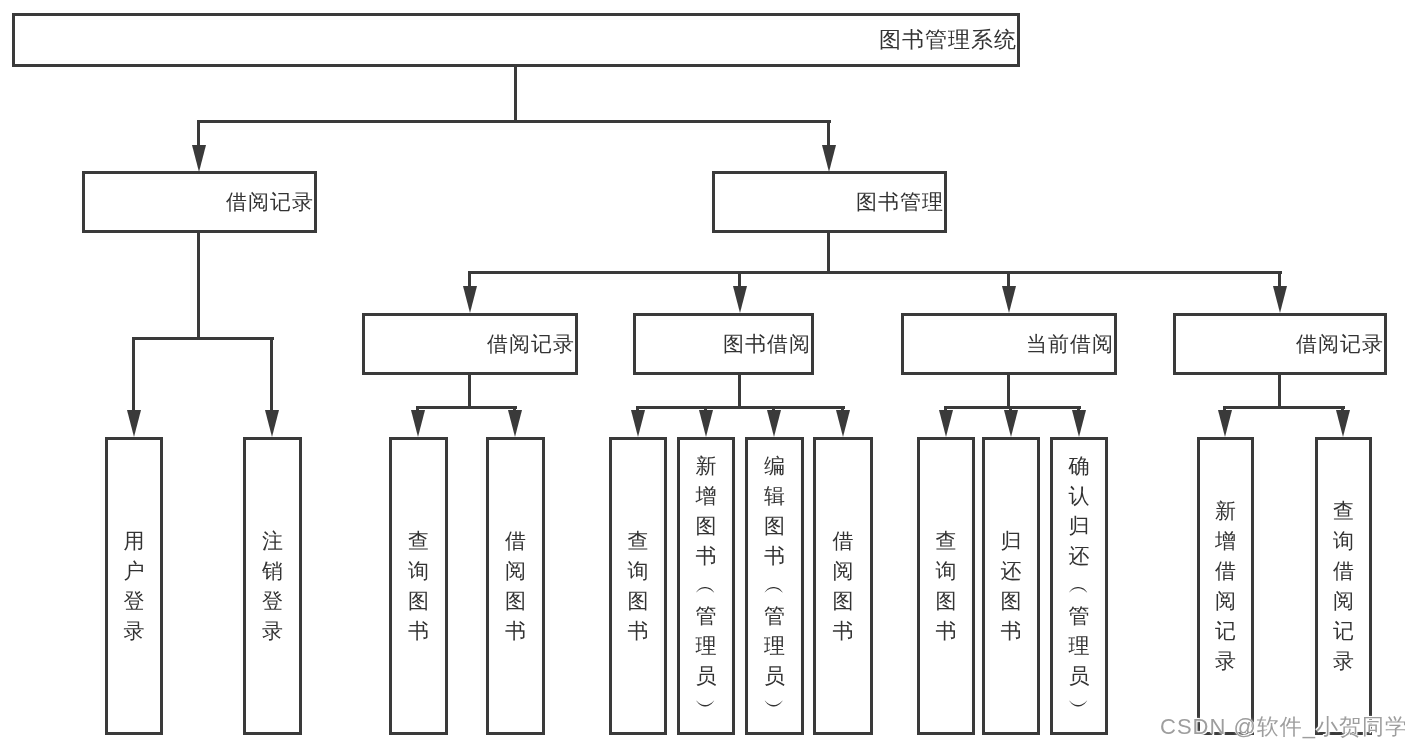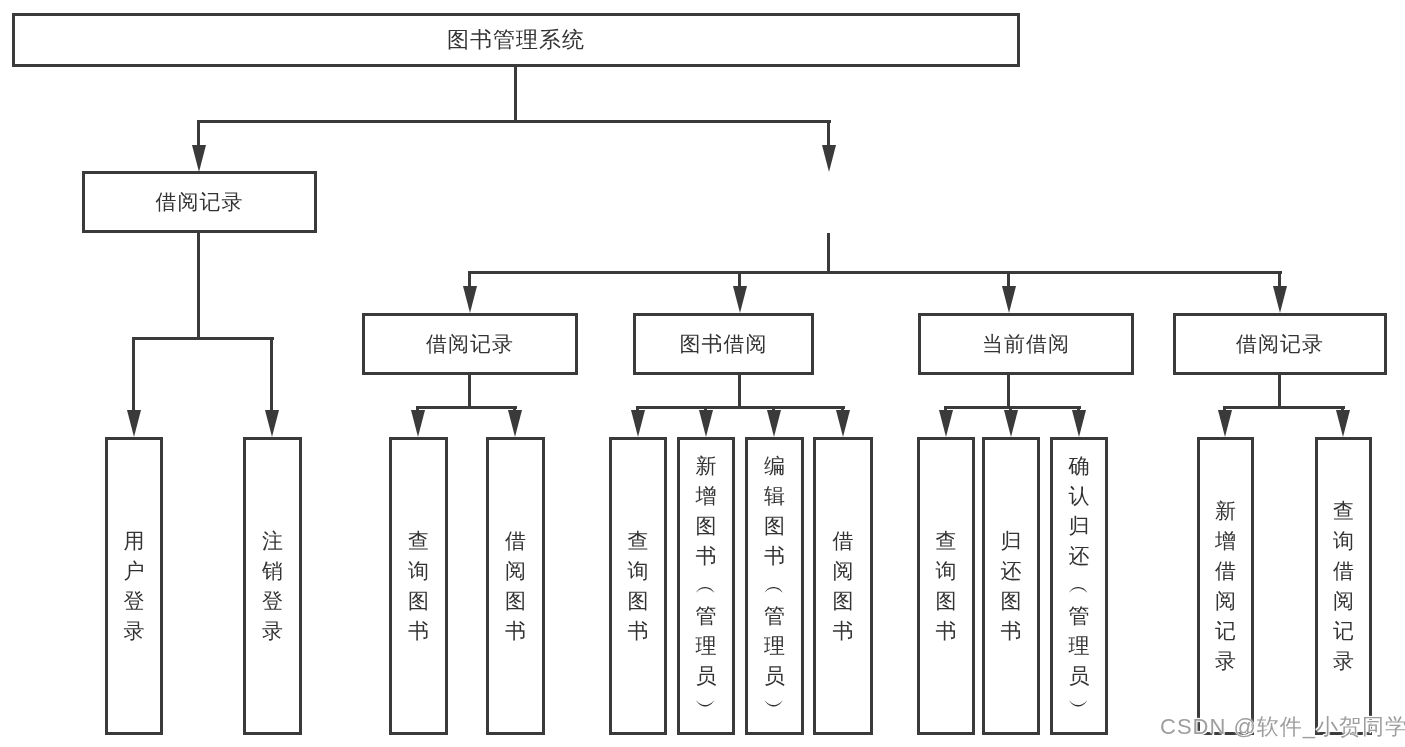--- a/index.html
+++ b/index.html
@@ -21,21 +21,21 @@
   .arrow{
     position:absolute;width:0;height:0;
     border-left:7px solid transparent;
     border-right:7px solid transparent;
     border-top:27px solid var(--line);
   }
   .node{
     position:absolute;box-sizing:border-box;
     background:var(--bg);
     border:3px solid var(--line);
-    display:flex;align-items:center;justify-content:center;
+    display:flex;align-items:center;justify-content:flex-end;
     font-size:21px;color:var(--text);
     letter-spacing:1px;white-space:nowrap;
   }
   .vnode{
     position:absolute;box-sizing:border-box;
     top:437px;height:298px;
     background:var(--bg);
     border:3px solid var(--line);
     display:flex;align-items:center;justify-content:center;
   }
@@ -113,28 +113,31 @@
   <div class="vline" style="left:1341px;top:406px;height:7px;"></div>
   <div class="arrow" style="left:1336px;top:410px;"></div>
 
   <div class="node" style="left:12px;top:13px;width:1008px;height:54px;font-size:22px;">
     <span>图书管理系统</span>
   </div>
 
   <div class="node" style="left:82px;top:171px;width:235px;height:62px;">
     <span>借阅记录</span>
   </div>
+  <div class="node" style="left:712px;top:171px;width:235px;height:62px;">
+    <span>图书管理</span>
+  </div>
 
   <div class="node" style="left:362px;top:313px;width:216px;height:62px;">
     <span>借阅记录</span>
   </div>
   <div class="node" style="left:633px;top:313px;width:181px;height:62px;">
     <span>图书借阅</span>
   </div>
-  <div class="node" style="left:901px;top:313px;width:216px;height:62px;margin-left:17px;">
+  <div class="node" style="left:901px;top:313px;width:216px;height:62px;">
     <span>当前借阅</span>
   </div>
   <div class="node" style="left:1173px;top:313px;width:214px;height:62px;">
     <span>借阅记录</span>
   </div>
 
   <div class="vnode" style="left:105px;width:58px;">
     <span class="vtext">
         <span class="vchar">用</span>
         <span class="vchar">户</span>

